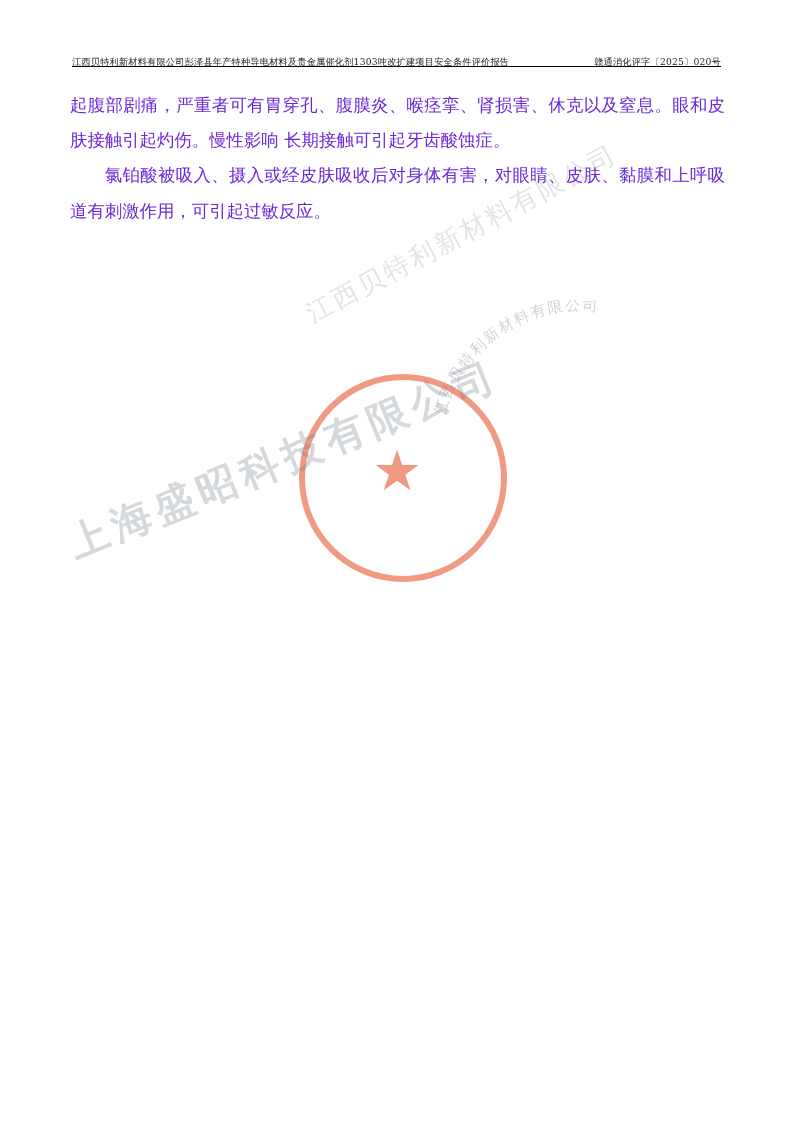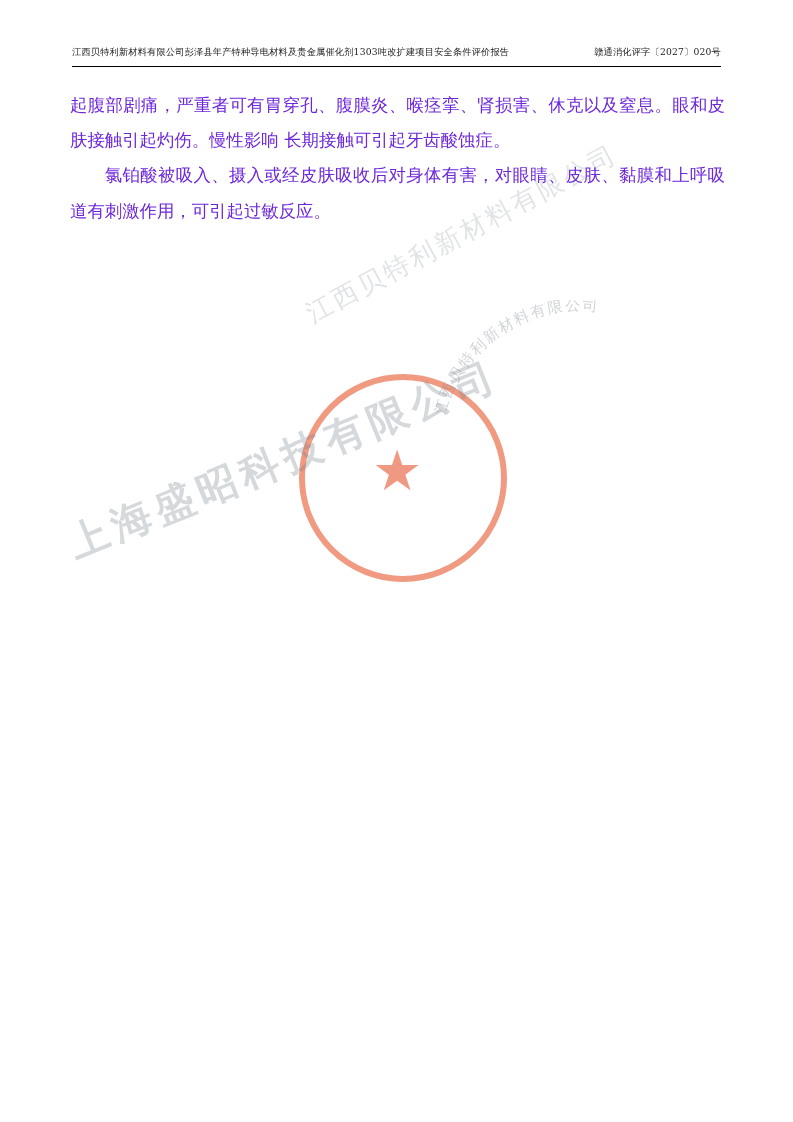--- a/index.html
+++ b/index.html
@@ -12,21 +12,21 @@
     width: 793px;
     height: 1122px;
     background: #ffffff;
     margin: 0 auto;
     overflow: hidden;
     font-family: "DejaVu Serif", "Liberation Serif", serif;
     box-sizing: border-box;
   }
   .header {
     position: absolute;
-    top: 46px;
+    top: 56px;
     left: 72px;
     right: 72px;
     display: flex;
     justify-content: space-between;
     align-items: baseline;
     font-size: 9.5px;
     color: #1a1a1a;
     letter-spacing: 0.2px;
     white-space: nowrap;
   }
@@ -147,21 +147,21 @@
     letter-spacing: 2px;
   }
 </style>
 </head>
 <body>
 
 <div class="page">
 
   <div class="header">
     <div class="header-left">江西贝特利新材料有限公司彭泽县年产特种导电材料及贵金属催化剂1303吨改扩建项目安全条件评价报告</div>
-    <div class="header-right">赣通消化评字〔2027〕020号</div>
+    <div class="header-right">赣通消化评字〔2025〕020号</div>
   </div>
   <div class="header-rule"></div>
 
   <div class="body-text">
     <p>起腹部剧痛，严重者可有胃穿孔、腹膜炎、喉痉挛、肾损害、休克以及窒息。眼和皮肤接触引起灼伤。慢性影响 长期接触可引起牙齿酸蚀症。</p>
     <p class="indent">氯铂酸被吸入、摄入或经皮肤吸收后对身体有害，对眼睛、皮肤、黏膜和上呼吸道有刺激作用，可引起过敏反应。</p>
   </div>
 
   <div class="stamp">
     <div class="stamp-ring"></div>

